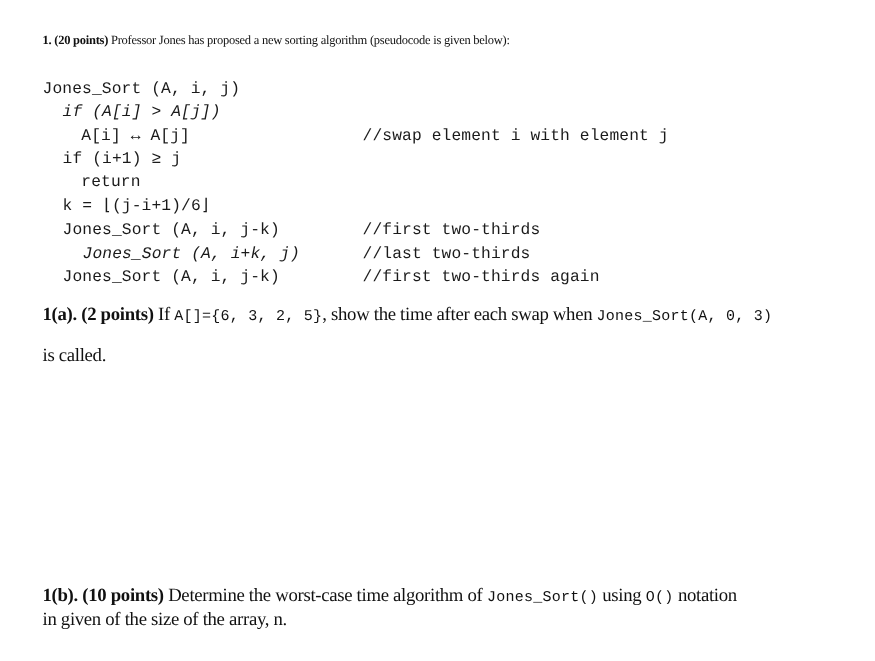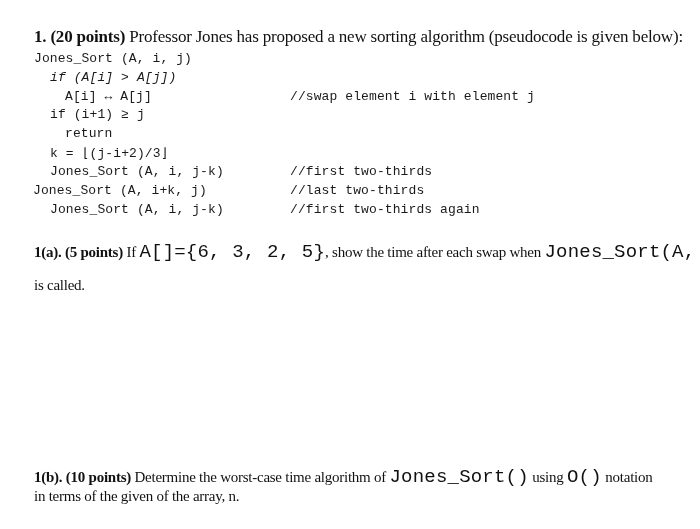--- a/index.html
+++ b/index.html
@@ -1,48 +1,48 @@
 <!DOCTYPE html>
 <html><head>
   <meta charset="utf-8">
   <style>
     html, body { margin: 0; padding: 0; background: #ffffff; }
     body { width: 700px; height: 529px; position: relative; overflow: hidden; color: #111; }
     .serif { font-family: "Liberation Serif", "DejaVu Serif", serif; }
-    .mono { font-family: "Liberation Mono", "DejaVu Sans Mono", monospace; }
+    .mono { font-family: "Liberation Mono", "DejaVu Sans Mono", monospace; margin-top: 12px; }
     .abs { position: absolute; white-space: pre; }
-    .title { left: 34px; top: 27px; font-size: 17px; letter-spacing: -0.2px; }
+    .title { left: 34px; top: 27px; font-size: 10px; letter-spacing: -0.2px; }
     .title b { font-weight: bold; }
     .code { font-size: 13px; color: #1a1a1a; letter-spacing: 0.1px; }
     .para { font-size: 15px; letter-spacing: -0.25px; line-height: 19px; }
     .para b { font-weight: bold; }
-    .para .mono { font-size: 19px; letter-spacing: 0.2px; text-align: right; }
+    .para .mono { font-size: 12px; letter-spacing: 0.2px; text-align: right; }
   </style>
 </head>
 <body>
 
 <div class="abs serif title"><b>1. (20 points)</b><span> Professor Jones has proposed a new sorting algorithm (pseudocode is given below):</span></div>
 
 <div>
   <div class="abs mono code" style="left:34px; top:51px;">Jones_Sort (A, i, j)</div>
   <div class="abs mono code" style="left:50px; top:70px;font-style:italic;">if (A[i] &gt; A[j])</div>
   <div class="abs mono code" style="left:65px; top:89px;text-align:right;">A[i] ↔ A[j]</div>
   <div class="abs mono code" style="left:290px; top:89px;">//swap element i with element j</div>
   <div class="abs mono code" style="left:50px; top:107px;">if (i+1) ≥ j</div>
   <div class="abs mono code" style="left:65px; top:126px;text-align:right;">return</div>
-  <div class="abs mono code" style="left:50px; top:145px;">k = ⌊(j-i+2)/3⌋</div>
+  <div class="abs mono code" style="left:50px; top:145px;">k = ⌊(j-i+1)/6⌋</div>
   <div class="abs mono code" style="left:50px; top:164px;">Jones_Sort (A, i, j-k)</div>
   <div class="abs mono code" style="left:290px; top:164px;">//first two-thirds</div>
-  <div class="abs mono code" style="left:33px; top:183px;">Jones_Sort (A, i+k, j)</div>
+  <div class="abs mono code" style="left:66px; top:183px;font-style:italic;">Jones_Sort (A, i+k, j)</div>
   <div class="abs mono code" style="left:290px; top:183px;text-align:center;">//last two-thirds</div>
   <div class="abs mono code" style="left:50px; top:202px;">Jones_Sort (A, i, j-k)</div>
   <div class="abs mono code" style="left:290px; top:202px;">//first two-thirds again</div>
 </div>
 
 <div>
-  <div class="abs serif para" style="left:34px; top:243px;"><b>1(a). (5 points)</b><span> If </span><span class="mono">A[]={6, 3, 2, 5}</span><span>, show the time after each swap when </span><span class="mono">Jones_Sort(A, 0, 3)</span></div>
+  <div class="abs serif para" style="left:34px; top:243px;"><b>1(a). (2 points)</b><span> If </span><span class="mono">A[]={6, 3, 2, 5}</span><span>, show the time after each swap when </span><span class="mono">Jones_Sort(A, 0, 3)</span></div>
   <div class="abs serif para" style="left:34px; top:276px;">is called.</div>
 </div>
 
 <div>
   <div class="abs serif para" style="left:34px; top:468px;"><b>1(b). (10 points)</b><span> Determine the worst-case time algorithm of </span><span class="mono">Jones_Sort()</span><span> using </span><span class="mono">O()</span><span> notation</span></div>
-  <div class="abs serif para" style="left:34px; top:487px;">in terms of the given of the array, n.</div>
+  <div class="abs serif para" style="left:34px; top:487px;">in given of the size of the array, n.</div>
 </div>
 
 </body></html>

